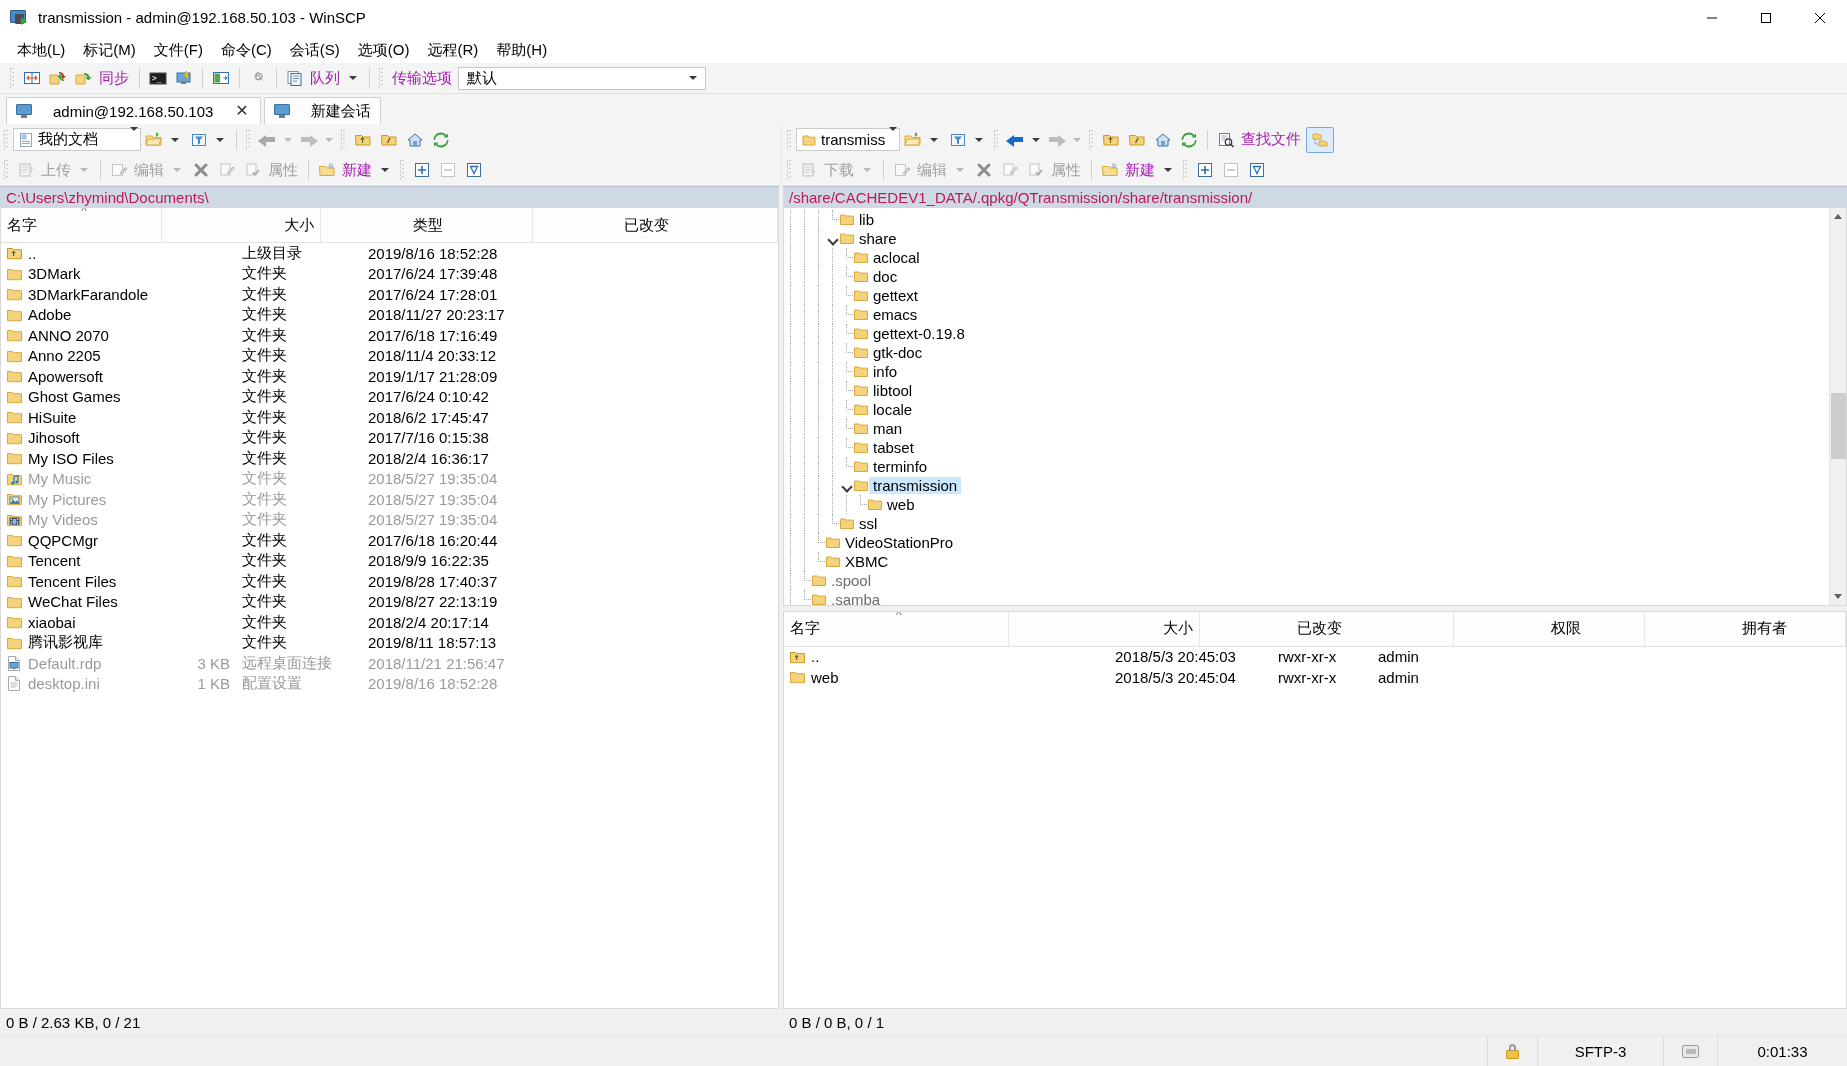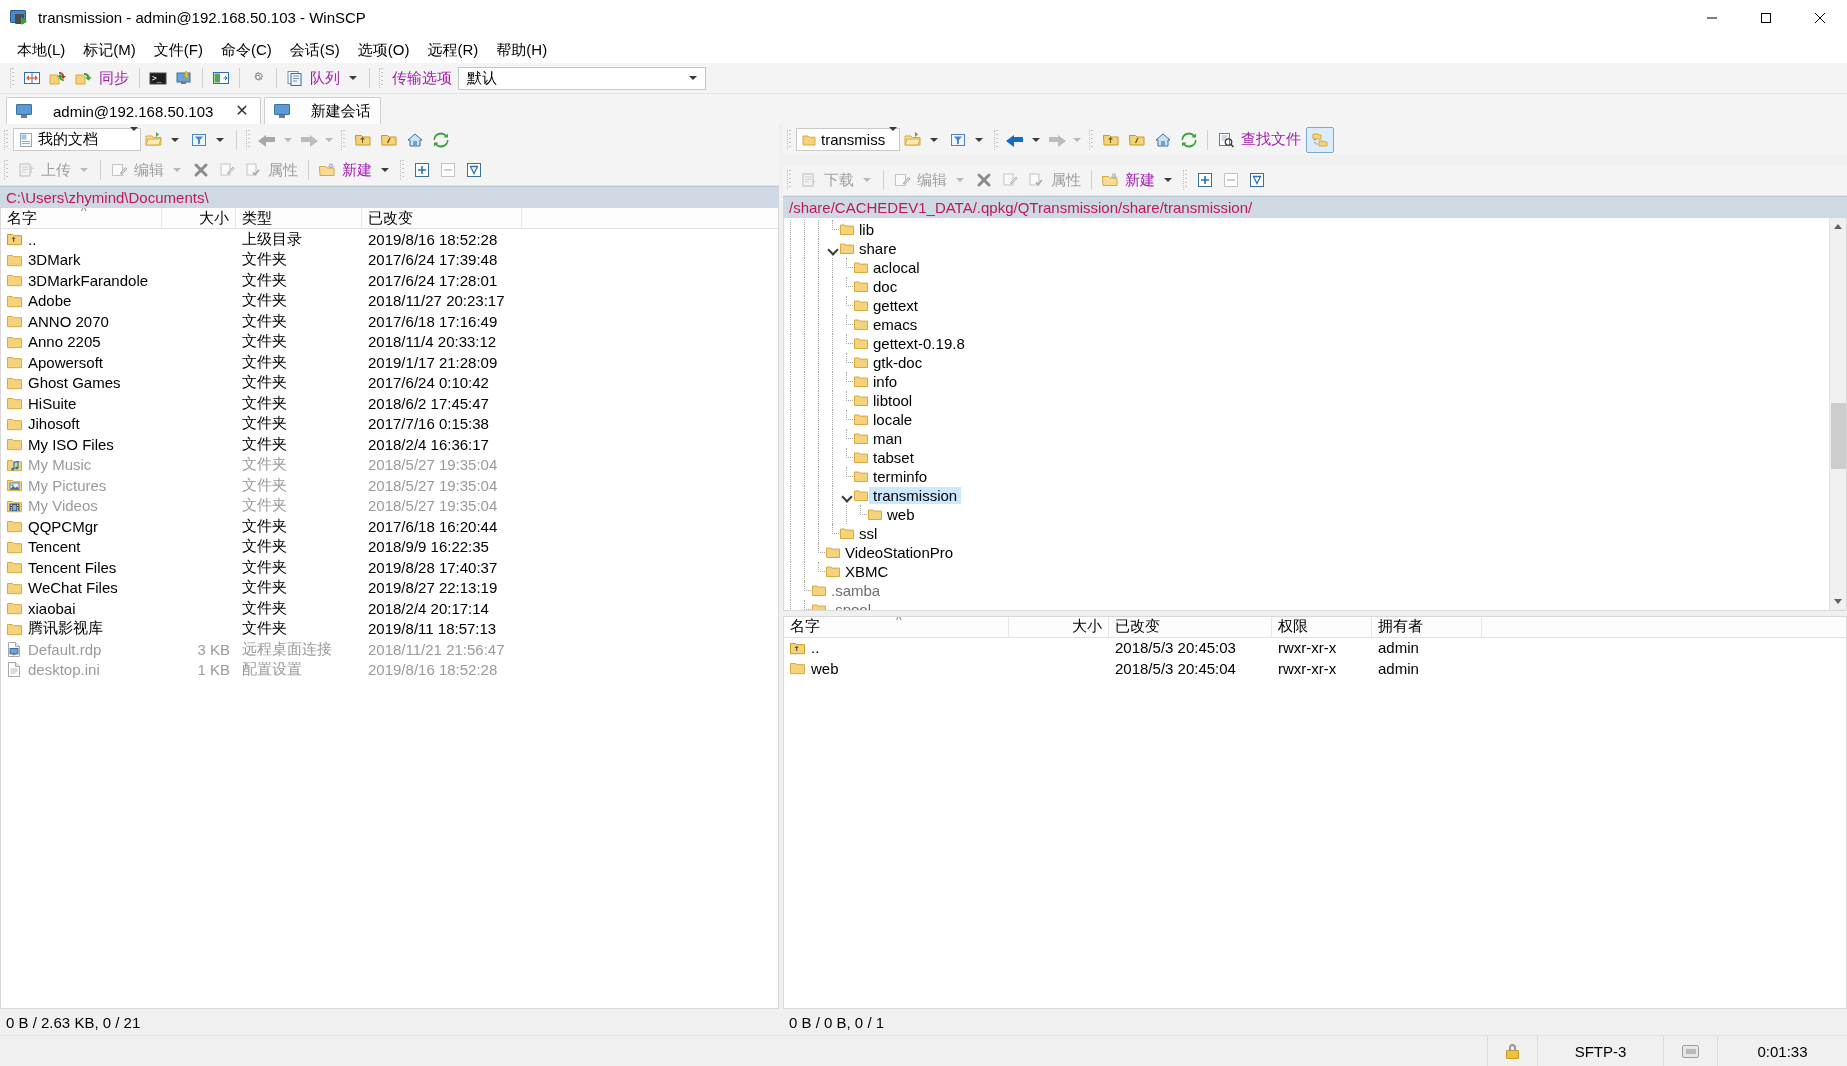--- a/index.html
+++ b/index.html
@@ -99,21 +99,21 @@
 
   .addr {
     height:22px; min-height:22px; display:flex; align-items:center;
     background:#cfd9e4; padding-left:6px; font-size:15px; color:#be185d;
     border-top:1px solid #bcc7d4;
   }
   .addr.remote { background:#cfd9e4; }
 
   
   .flist { flex:1; background:#fff; border:1px solid #d9d9d9; border-top:none; display:flex; flex-direction:column; min-height:0; overflow:hidden;}
-  .fl-head { display:flex; height:21px; min-height:21px; background:#fdfdfd; border-bottom:1px solid #e1e1e1; font-size:15px;}
+  .fl-head { display:flex; height:35px; min-height:21px; background:#fdfdfd; border-bottom:1px solid #e1e1e1; font-size:15px;justify-content:space-between;}
   .fl-head .th { border-right:1px solid #e6e6e6; padding:1px 6px; display:flex; align-items:center; position:relative;}
   .fl-head .th.r { justify-content:flex-end; }
   .sortmark { position:absolute; left:50%; top:-4px; font-size:12px; color:#808080; }
   .fl-body { flex:1; overflow:hidden; }
   .frow { display:flex; height:20.5px; font-size:15px; align-items:center; }
   .frow .td { padding:0 6px; display:flex; align-items:center; gap:5px; overflow:hidden; white-space:nowrap;}
   .frow .td.r { justify-content:flex-end; }
   .frow.dim .td { color:#9a9a9a; }
 
   
@@ -911,21 +911,21 @@
           <span class="ico">
             <svg width="20" height="20" viewBox="0 0 20 20">
               <path d="M3 4h5l1 1h2v4H3z" fill="#f5d37c" stroke="#d9a93f"></path>
               <path d="M9 11h5l1 1h2v4H9z" fill="#f5d37c" stroke="#d9a93f"></path>
               <path d="M5 9v5h3" fill="none" stroke="#7a7a7a" stroke-dasharray="1.5 1.5"></path>
             </svg>
           </span>
         </div>
       </div>
 
-      <div class="pane-tb" style="border-bottom:1px solid #e2e2e2;margin-top:10px;">
+      <div class="pane-tb" style="border-bottom:1px solid #e2e2e2;">
         <div class="grip"></div>
         <div class="tb-btn">
           <span class="ico">
             <svg width="20" height="20" viewBox="0 0 20 20">
               <rect x="4" y="4" width="10" height="12" fill="#f2f2f2" stroke="#bdbdbd"></rect>
               <path d="M6 7h6M6 9.5h6M6 12h4" stroke="#cfcfcf"></path>
               <path d="M15 7v4h2l-2.5 3-2.5-3h2V7z" fill="#d4d4d4"></path>
             </svg>
           </span>
           <span class="tb-label dim">下载</span>
@@ -1252,31 +1252,31 @@
               <span class="lbl">XBMC</span>
             </div>
             <div class="tnode muted">
               <span class="dashes"></span>
               <span class="stub"></span>
               <span class="ico" style="width:15px;height:14px;display:flex;align-items:center;">
                 <svg width="14" height="13" viewBox="0 0 14 13">
                   <path d="M.5 2h4.4l1.1 1.1h7.5v8.4H.5z" fill="#f5d37c" stroke="#d9a93f"></path>
                 </svg>
               </span>
+              <span class="lbl">.spool</span>
+            </div>
+            <div class="tnode muted">
+              <span class="dashes"></span>
+              <span class="stub"></span>
+              <span class="ico" style="width:15px;height:14px;display:flex;align-items:center;">
+                <svg width="14" height="13" viewBox="0 0 14 13">
+                  <path d="M.5 2h4.4l1.1 1.1h7.5v8.4H.5z" fill="#f5d37c" stroke="#d9a93f"></path>
+                </svg>
+              </span>
               <span class="lbl">.samba</span>
-            </div>
-            <div class="tnode muted">
-              <span class="dashes"></span>
-              <span class="stub"></span>
-              <span class="ico" style="width:15px;height:14px;display:flex;align-items:center;">
-                <svg width="14" height="13" viewBox="0 0 14 13">
-                  <path d="M.5 2h4.4l1.1 1.1h7.5v8.4H.5z" fill="#f5d37c" stroke="#d9a93f"></path>
-                </svg>
-              </span>
-              <span class="lbl">.spool</span>
             </div>
           </div>
         <div class="vsb">
           <div class="arr up">
               <i></i>
             </div>
           <div class="track">
             <div class="thumb" style="top:168px;height:66px;"></div>
           </div>
           <div class="arr dn">

